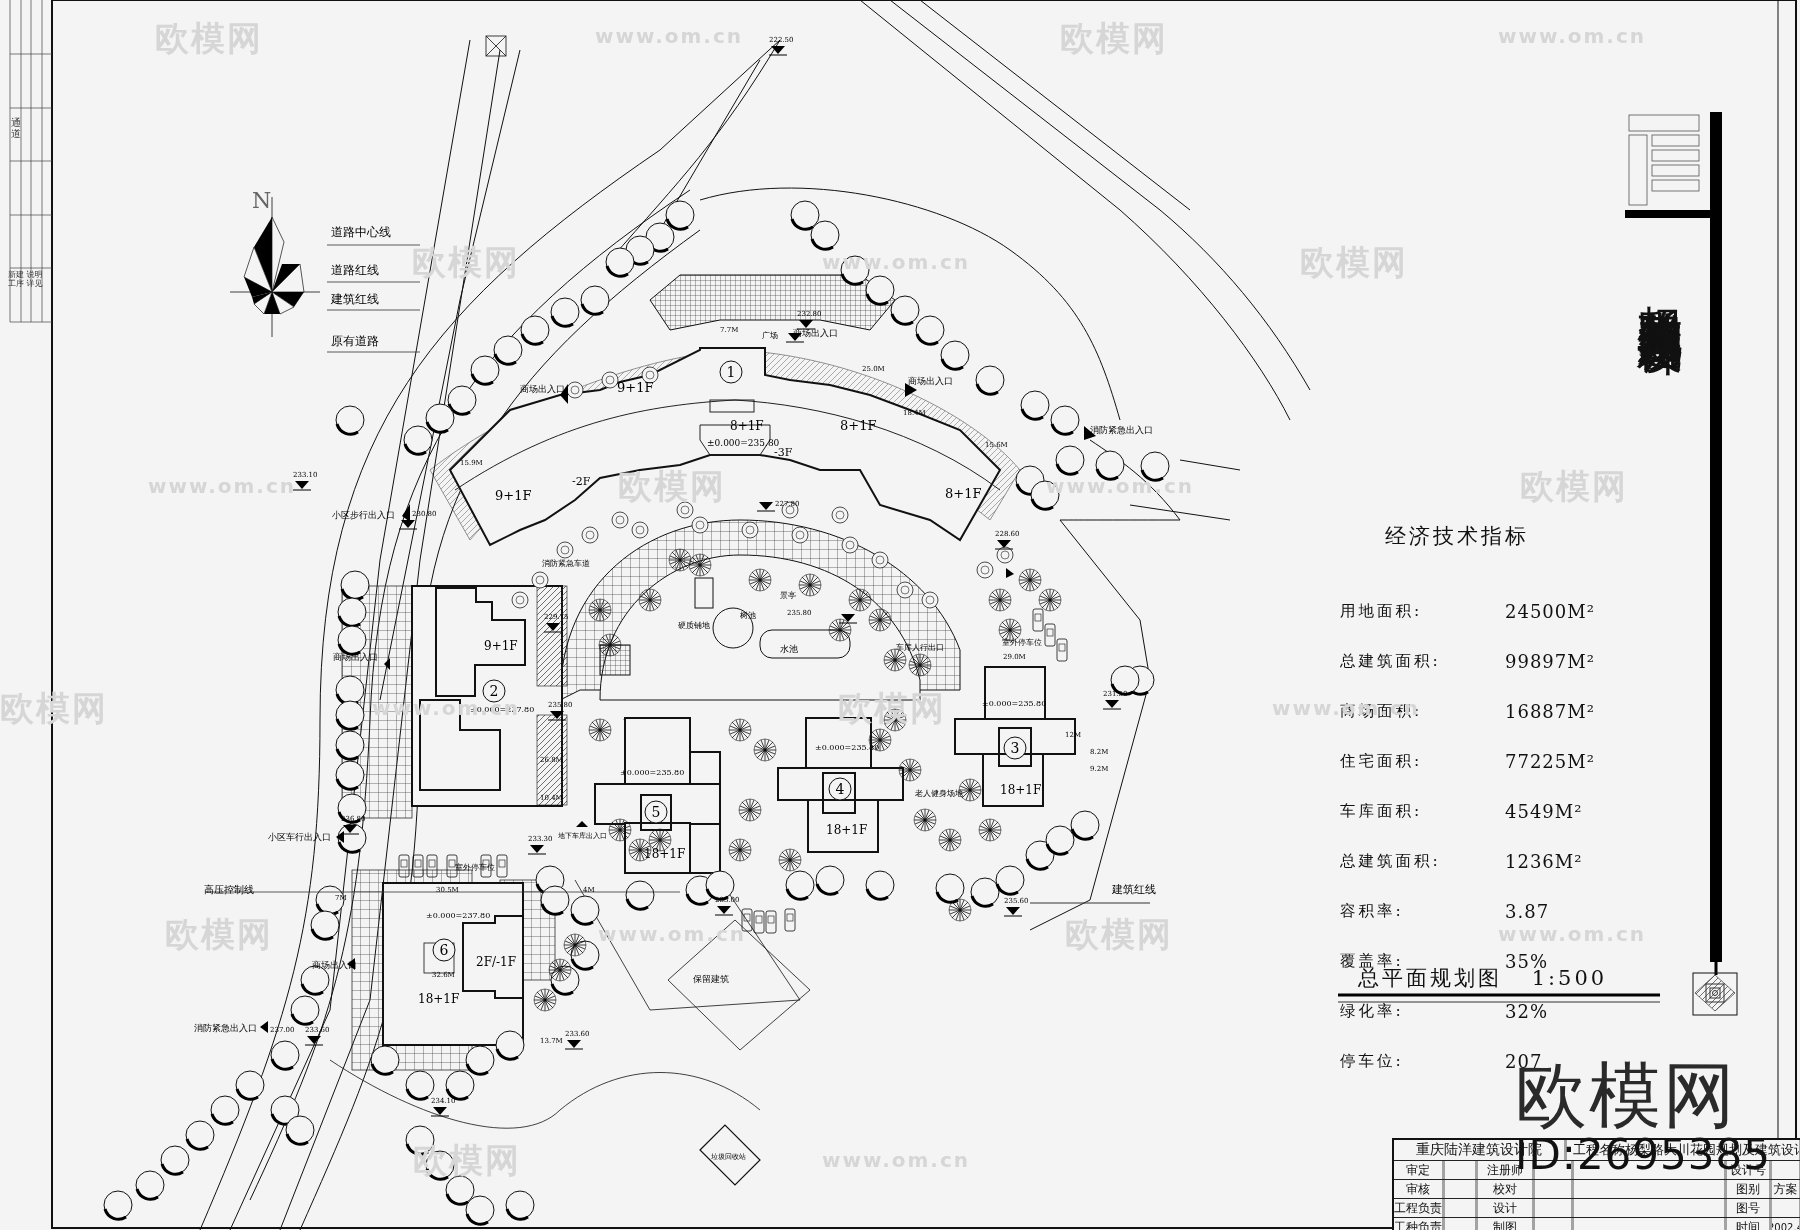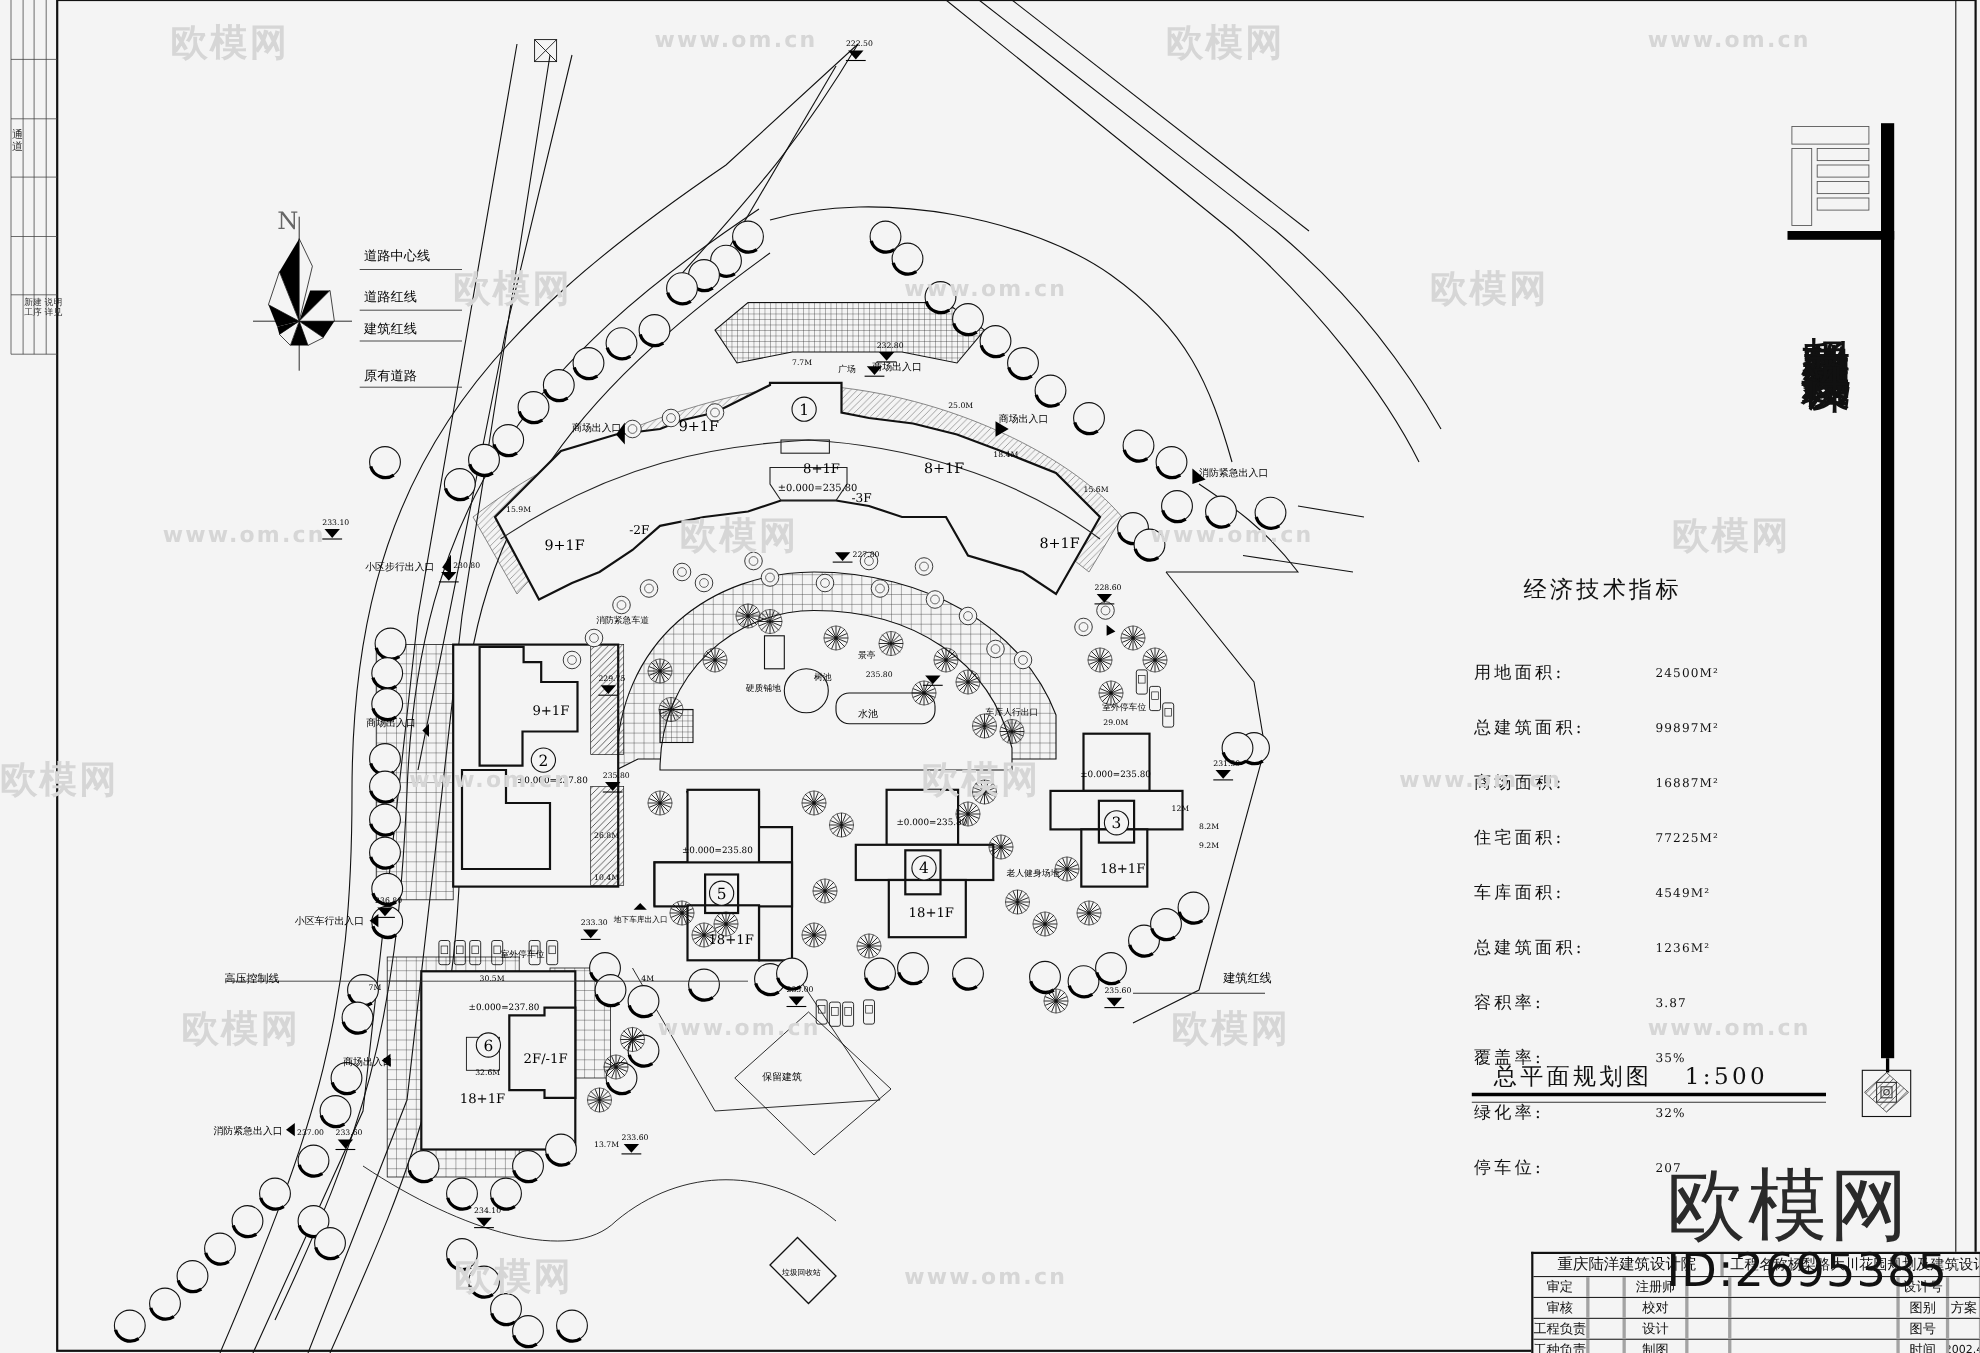--- a/index.html
+++ b/index.html
@@ -4,21 +4,21 @@
 <style>
   html,body{margin:0;padding:0;background:#f4f4f4;}
   body{width:1800px;height:1230px;position:relative;overflow:hidden;font-family:"DejaVu Serif","Liberation Serif",serif;color:#111;}
   .sheet{position:absolute;left:0;top:0;width:1800px;height:1230px;}
   svg text{font-family:"DejaVu Serif","Liberation Serif",serif;}
   .abs{position:absolute;}
   .stats-title{position:absolute;left:1385px;top:522px;font-size:21px;letter-spacing:3px;}
   .stats{position:absolute;left:1340px;top:578px;width:260px;}
   .stat-row{display:flex;height:34px;align-items:center;font-size:15.5px;margin-top:16px;}
   .stat-label{width:165px;letter-spacing:3px;}
-  .stat-value{font-size:11px;letter-spacing:1px;}
+  .stat-value{font-size:18px;letter-spacing:1px;}
   .plan-title{position:absolute;left:1358px;top:964px;font-size:21px;letter-spacing:3px;}
   .vtitle{position:absolute;left:1630px;top:270px;width:60px;writing-mode:vertical-rl;font-size:45px;letter-spacing:2px;font-weight:normal;font-family:"DejaVu Sans","Liberation Sans",sans-serif;}
   .tb{position:absolute;left:1392px;top:1138px;width:408px;height:92px;border:2px solid #111;border-right:none;border-bottom:none;font-family:"DejaVu Sans","Liberation Sans",sans-serif;font-size:12px;background:#f4f4f4;}
   .tb-row{display:flex;height:18px;border-bottom:1px solid #222;}
   .tb-cell{border-right:3px solid #a3a3a3;display:flex;align-items:center;justify-content:center;overflow:hidden;white-space:nowrap;}
   .watermark-id{position:absolute;left:1515px;top:1130px;font-family:"DejaVu Sans","Liberation Sans",sans-serif;font-size:42px;color:#111;letter-spacing:1px;}
   .brand-big{position:absolute;left:1515px;top:1048px;font-family:"DejaVu Sans","Liberation Sans",sans-serif;font-size:72px;color:#2a2a2a;letter-spacing:2px;}
   .wm{position:absolute;font-family:"DejaVu Sans","Liberation Sans",sans-serif;color:#d6d6d6;font-weight:bold;pointer-events:none;}
   .wm-logo{font-size:34px;letter-spacing:2px;}
   .wm-url{font-size:20px;letter-spacing:2px;}
@@ -511,21 +511,21 @@
       <text x="731" y="377">1</text>
       <text x="494" y="696">2</text>
       <text x="1015" y="753">3</text>
       <text x="840" y="794">4</text>
       <text x="656" y="817">5</text>
       <text x="444" y="955">6</text>
     </g>
   </svg>
 
   <div class="abs" style="left:11px;top:118px;width:10px;font-size:10px;line-height:11px;font-family:Liberation Mono, monospace;color:#333;">通道</div>
-  <div class="abs" style="left:22px;top:270px;font-size:8px;color:#333;font-family:'DejaVu Sans',sans-serif;line-height:9px;width:40px;">
+  <div class="abs" style="left:8px;top:270px;font-size:8px;color:#333;font-family:'DejaVu Sans',sans-serif;line-height:9px;width:40px;">
     <span>新建</span>
     <span>说明</span><br>
     <span>工序</span>
     <span>详见</span>
   </div>
 
   <div class="vtitle">杨梨路大川花园规划及建筑设计</div>
 
   <div class="stats-title">经济技术指标</div>
   <div class="stats">

